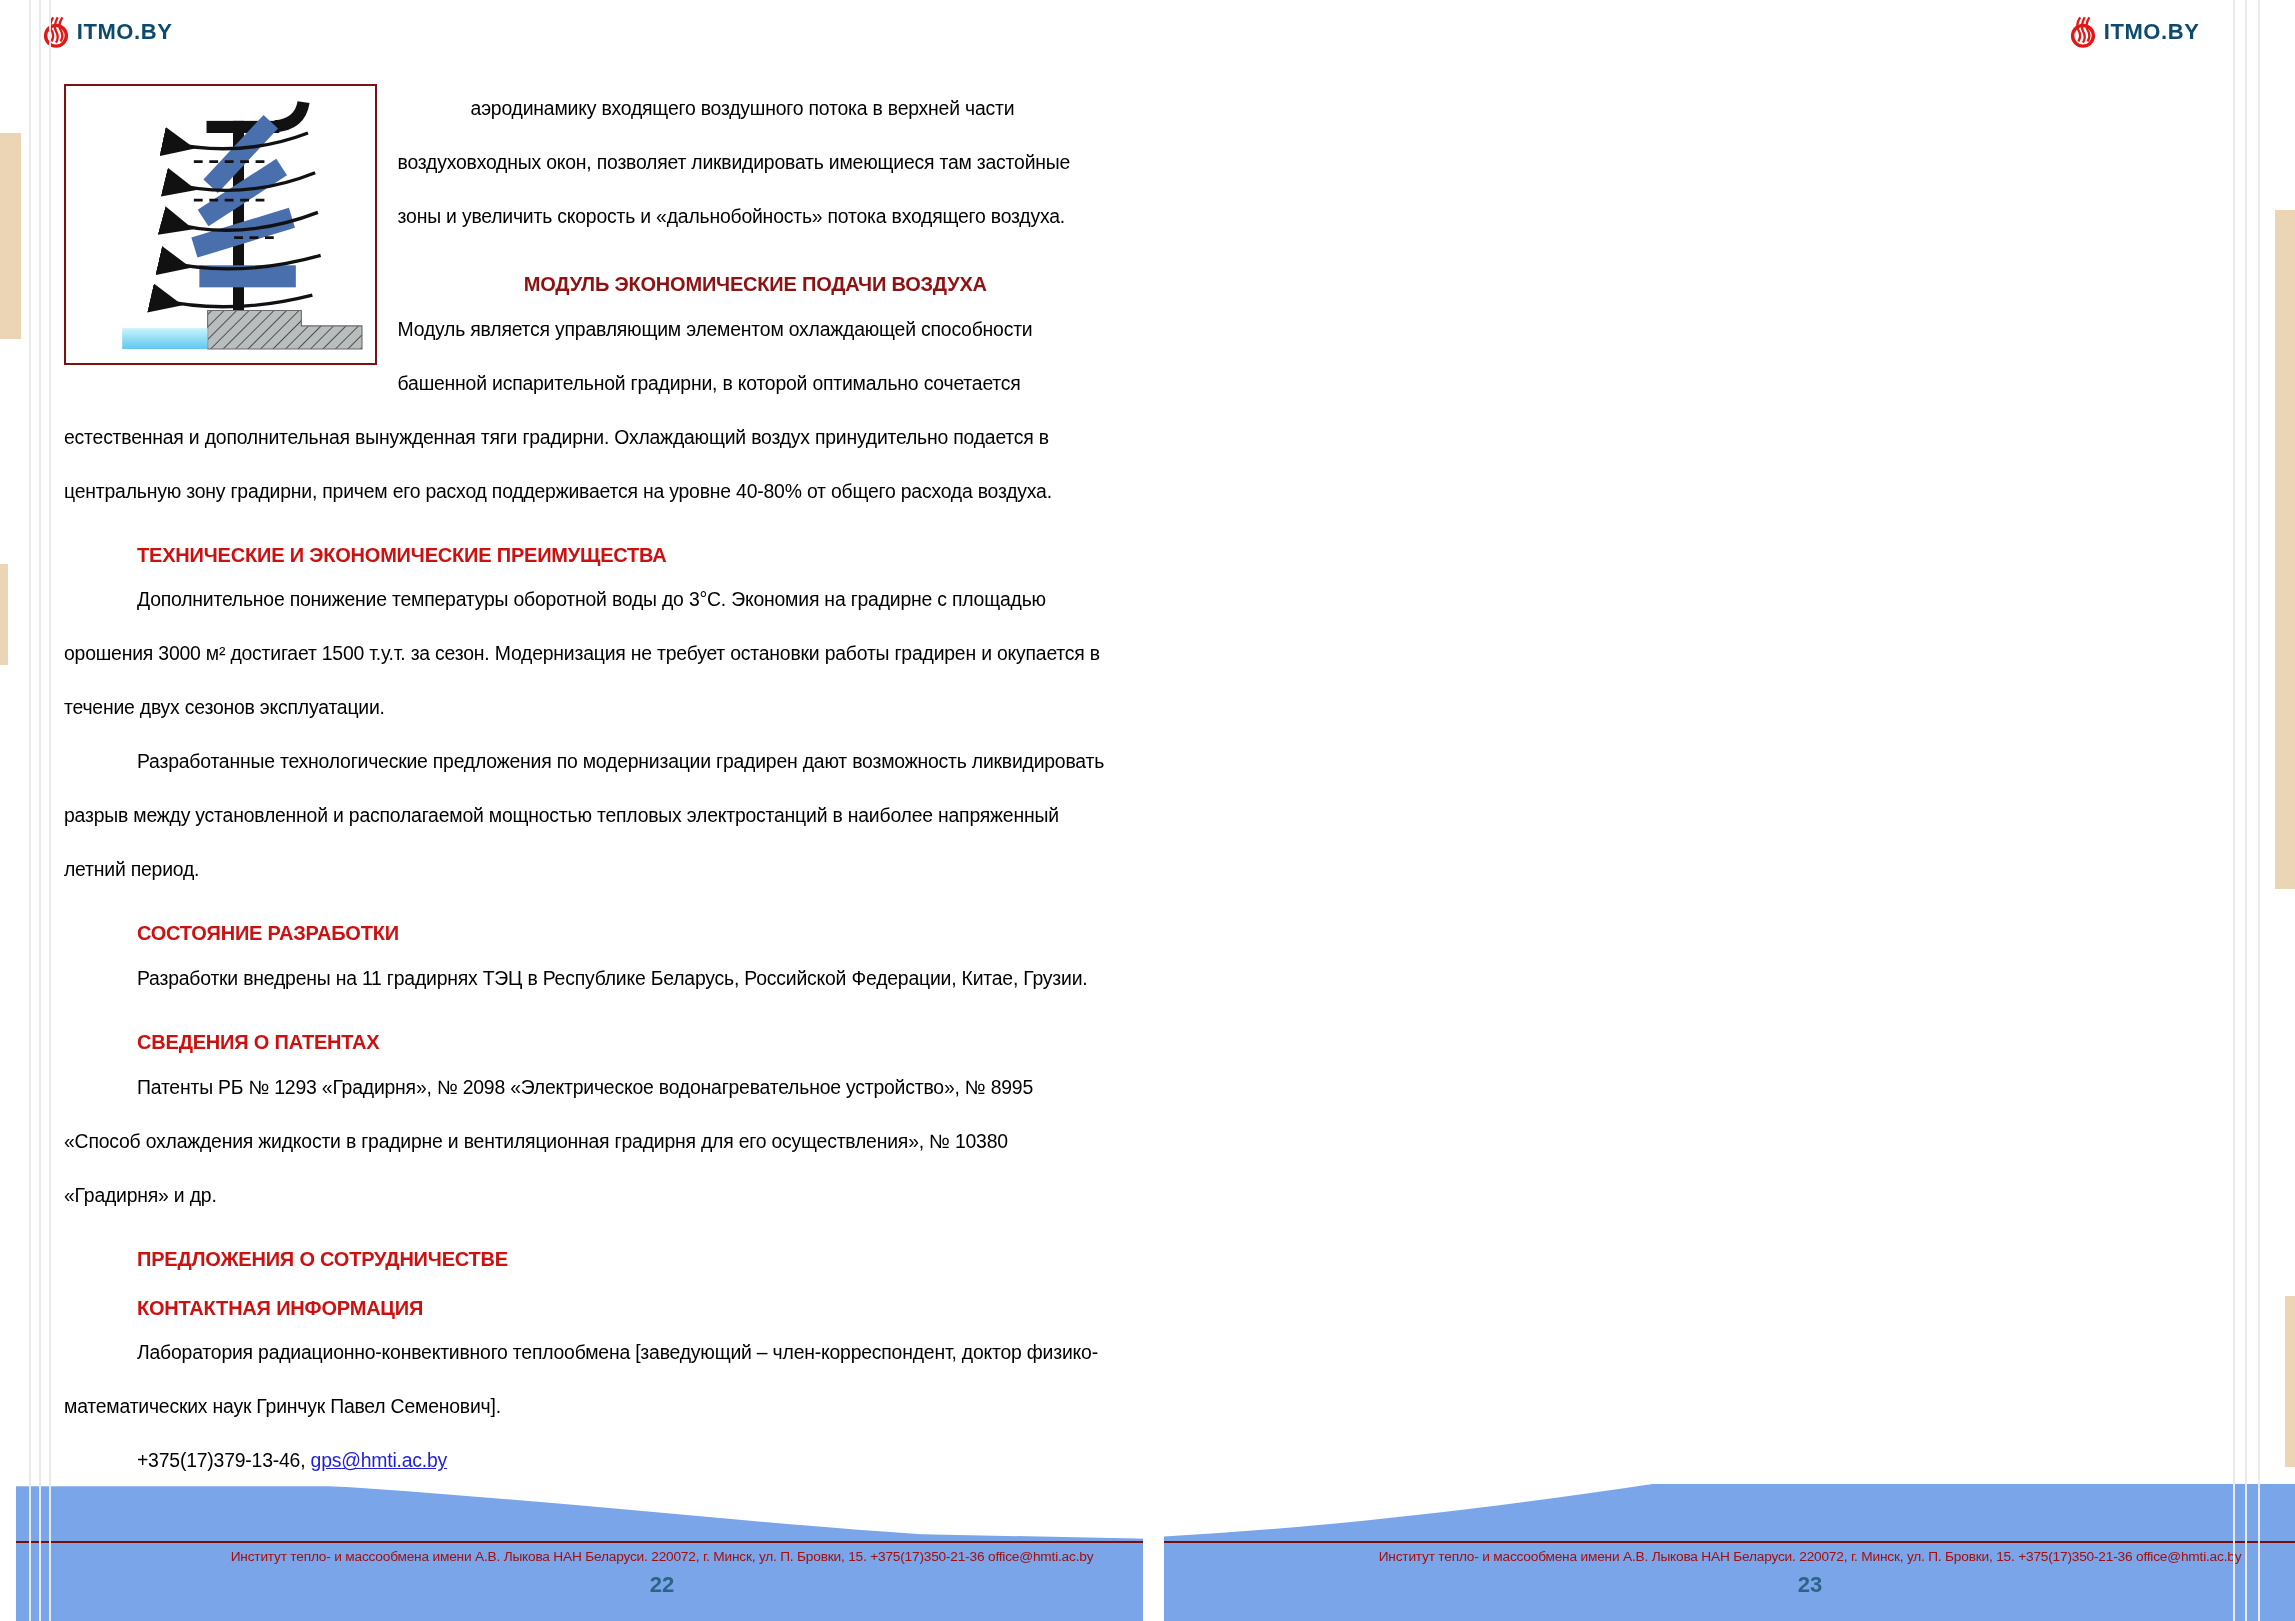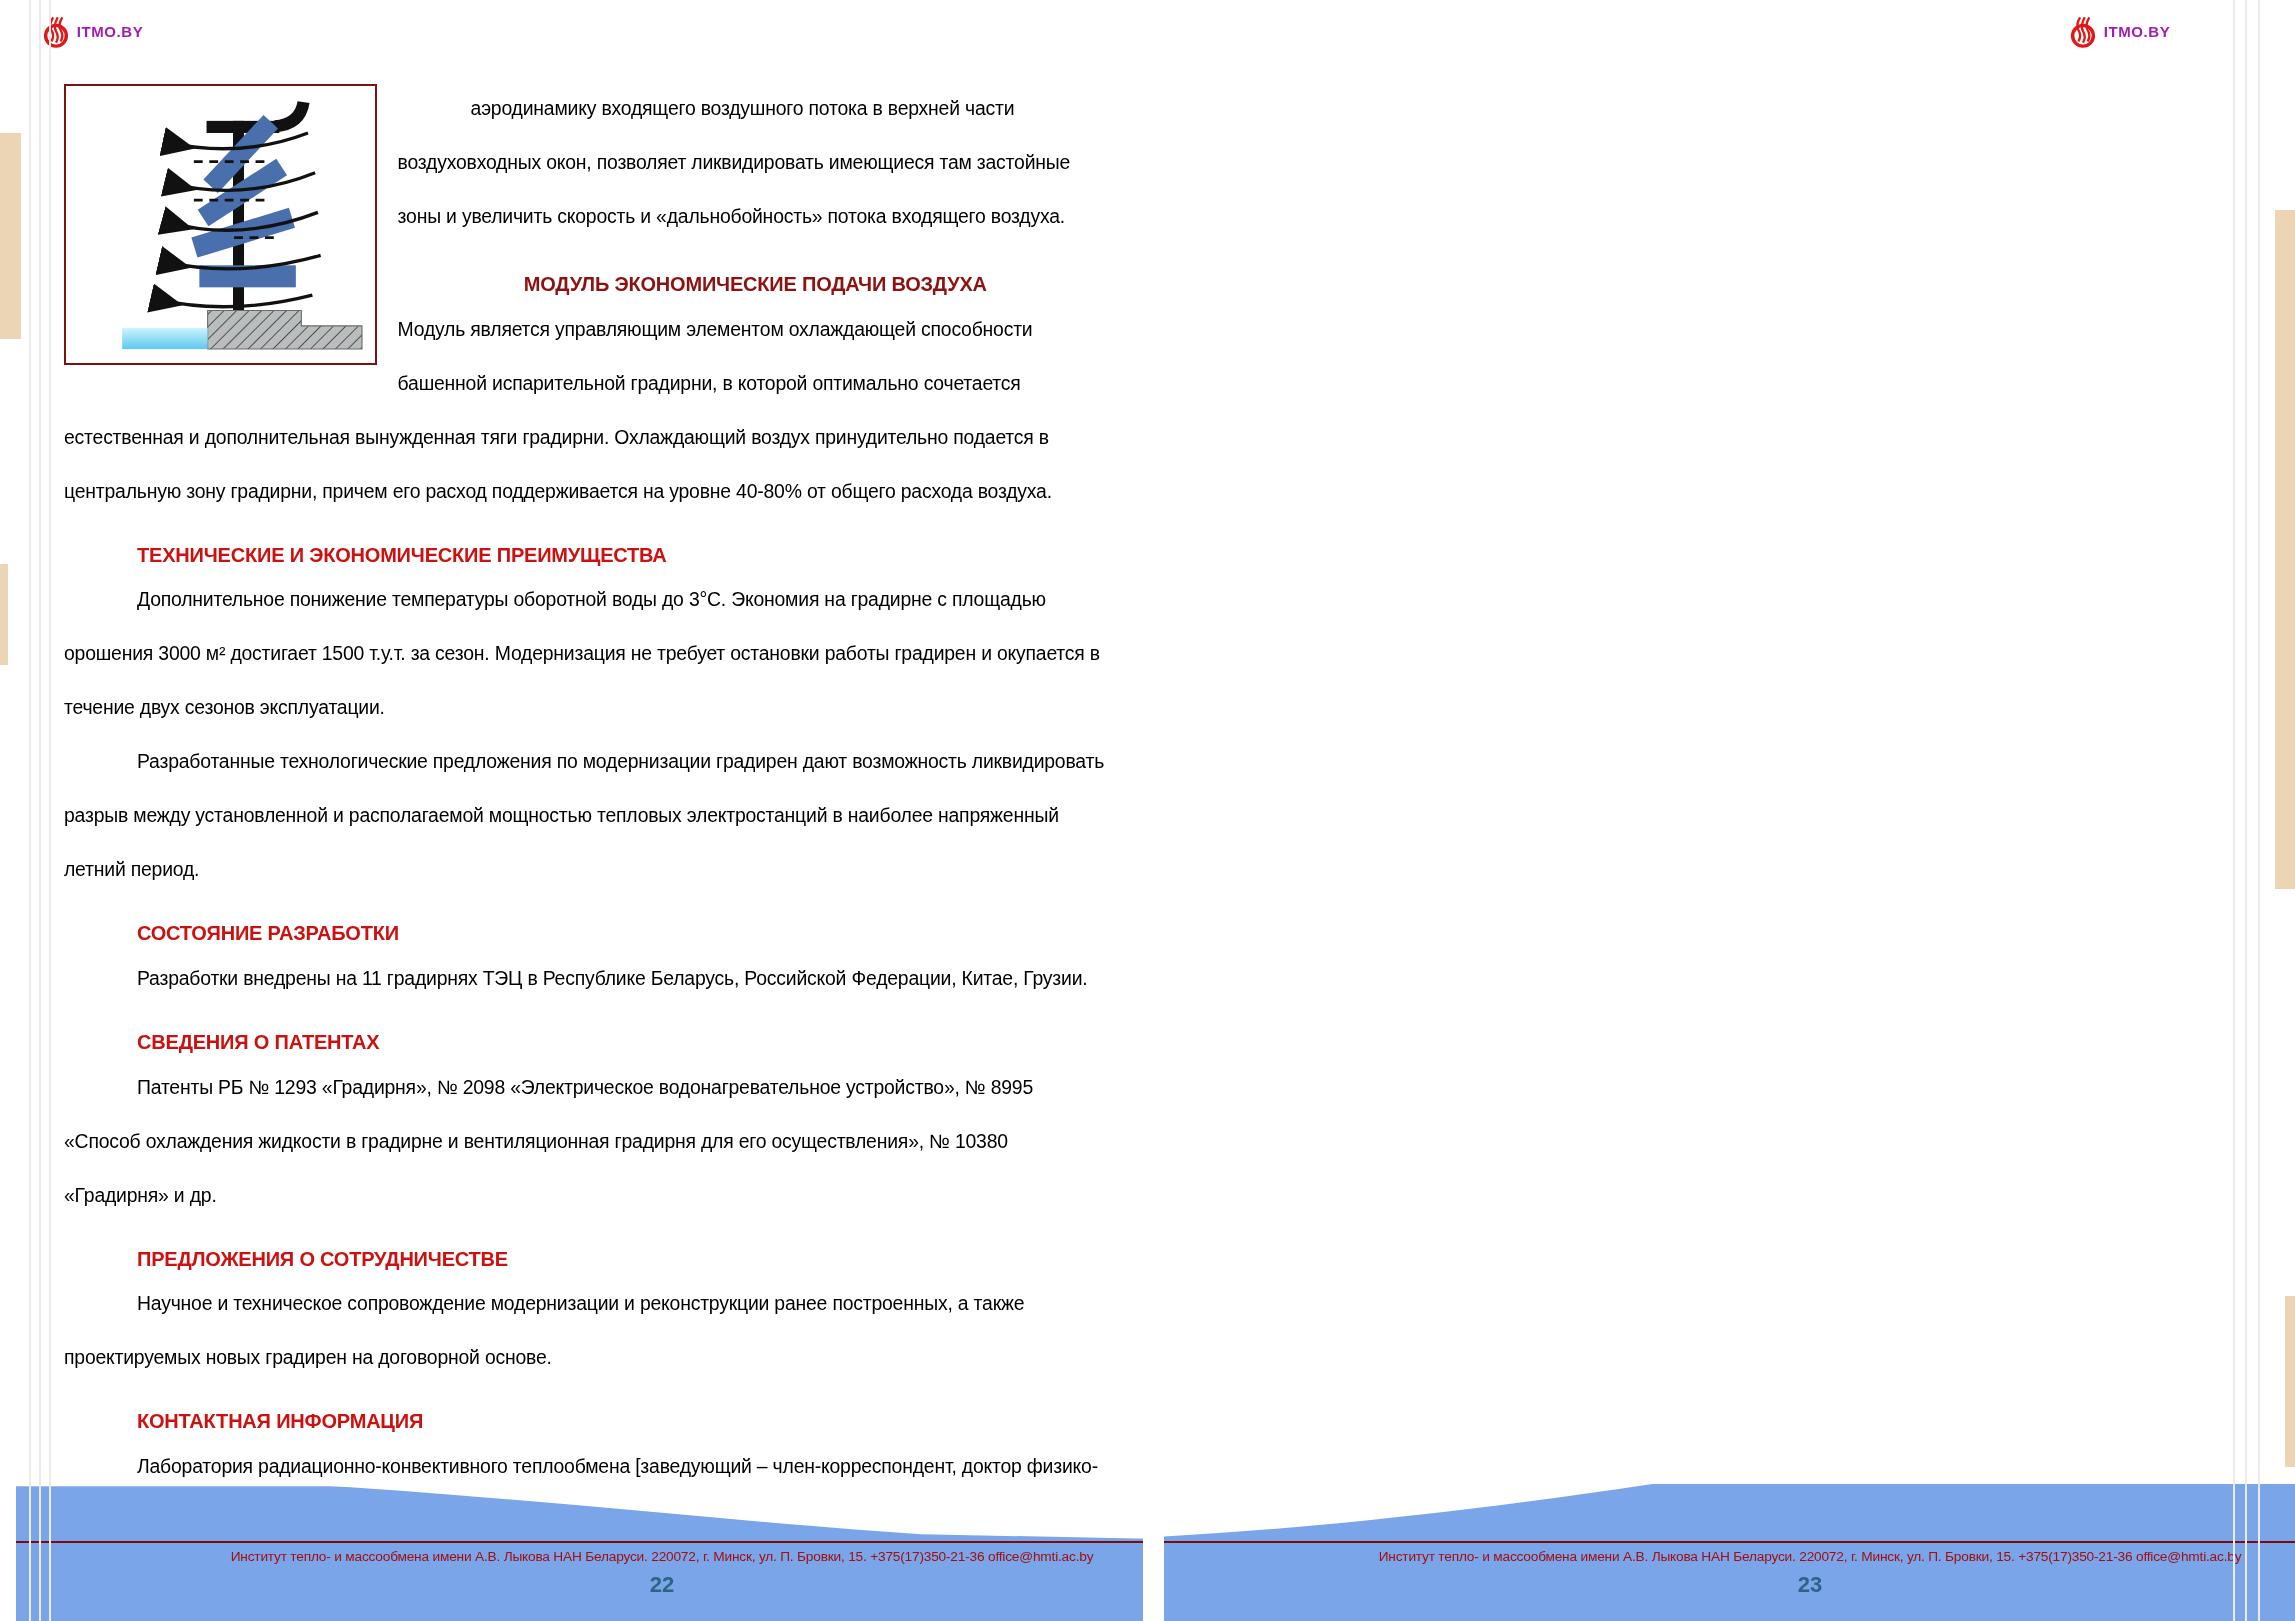--- a/index.html
+++ b/index.html
@@ -13,21 +13,21 @@
   .page.left{left:0;}
   .page.right{left:1148px;}
 
   
   .strip{position:absolute;z-index:6;}
   .vline{position:absolute;top:0;bottom:0;width:1.7px;background:#ebebeb;z-index:7;}
 
   
   .logo{position:absolute;top:15px;display:flex;align-items:center;gap:5.7px;z-index:2;}
   .logo .flame{width:30px;height:33px;display:inline-block;}
-  .logo .logo-text{font-size:15px;font-weight:bold;color:#a21caf;letter-spacing:0.6px;}
+  .logo .logo-text{font-size:22px;font-weight:bold;color:#0c4a6e;letter-spacing:0.6px;}
 
   
   .content{position:absolute;z-index:1;}
   .content.cl{left:64px;top:81px;width:1049px;}
   p{margin:0;}
   .body{font-size:19.4px;line-height:54px;letter-spacing:-0.2px;text-align:left;}
   .ind{text-indent:73px;}
   .h-red{color:#cc1111;font-weight:bold;font-size:20px;margin:26px 0 5.7px 73px;letter-spacing:-0.2px;}
   .h-maroon{color:#8e1212;font-weight:bold;font-size:20px;margin:23px 0 5.7px 73px;letter-spacing:-0.2px;}
   .h-center{margin-left:0;text-align:center;}
@@ -114,21 +114,20 @@
     <p class="body ind">Дополнительное понижение температуры оборотной воды до 3°С. Экономия на градирне с площадью орошения 3000 м² достигает 1500 т.у.т. за сезон. Модернизация не требует остановки работы градирен и окупается в течение двух сезонов эксплуатации.</p>
     <p class="body ind">Разработанные технологические предложения по модернизации градирен дают возможность ликвидировать разрыв между установленной и располагаемой мощностью тепловых электростанций в наиболее напряженный летний период.</p>
 
     <h4 class="h-red">СОСТОЯНИЕ РАЗРАБОТКИ</h4>
     <p class="body ind">Разработки внедрены на 11 градирнях ТЭЦ в Республике Беларусь,  Российской Федерации, Китае,  Грузии.</p>
 
     <h4 class="h-red">СВЕДЕНИЯ О ПАТЕНТАХ</h4>
     <p class="body ind">Патенты РБ № 1293 «Градирня», № 2098 «Электрическое водонагревательное устройство», № 8995 «Способ охлаждения жидкости в градирне и вентиляционная градирня для его осуществления», № 10380 «Градирня» и др.</p>
 
     <h4 class="h-red">ПРЕДЛОЖЕНИЯ О СОТРУДНИЧЕСТВЕ</h4>
-    <p class="body ind">Научное и техническое сопровождение модернизации и реконструкции ранее построенных, а также проектируемых новых градирен на договорной основе.</p>
 
     <h4 class="h-red">КОНТАКТНАЯ ИНФОРМАЦИЯ</h4>
     <p class="body ind">Лаборатория радиационно-конвективного теплообмена [заведующий – член-корреспондент, доктор физико-математических наук Гринчук Павел Семенович].</p>
     <p class="body ind"><span>+375(17)379-13-46, </span><a href="#" class="email">gps@hmti.ac.by</a></p>
   </div>
 
   <div class="footer">
     <svg class="wave" viewBox="0 0 2008 240" preserveAspectRatio="none">
       <rect x="0" y="4" width="2008" height="236" fill="#7aa5e9"></rect>
       <path d="M470,0 C840,22 1180,64 1520,88 L2008,98 L2008,0 Z" fill="#ffffff"></path>

